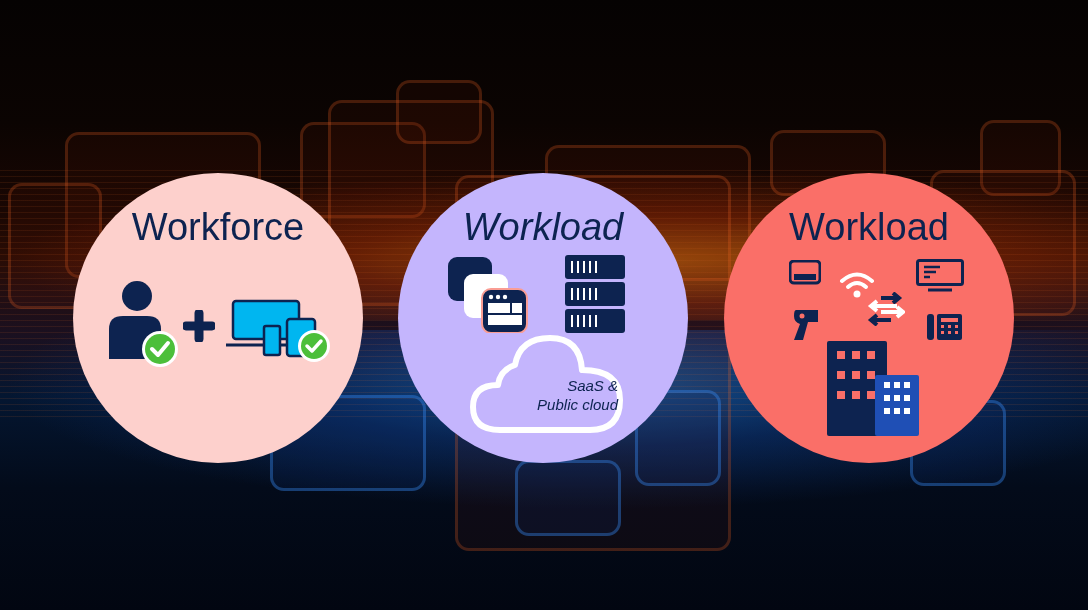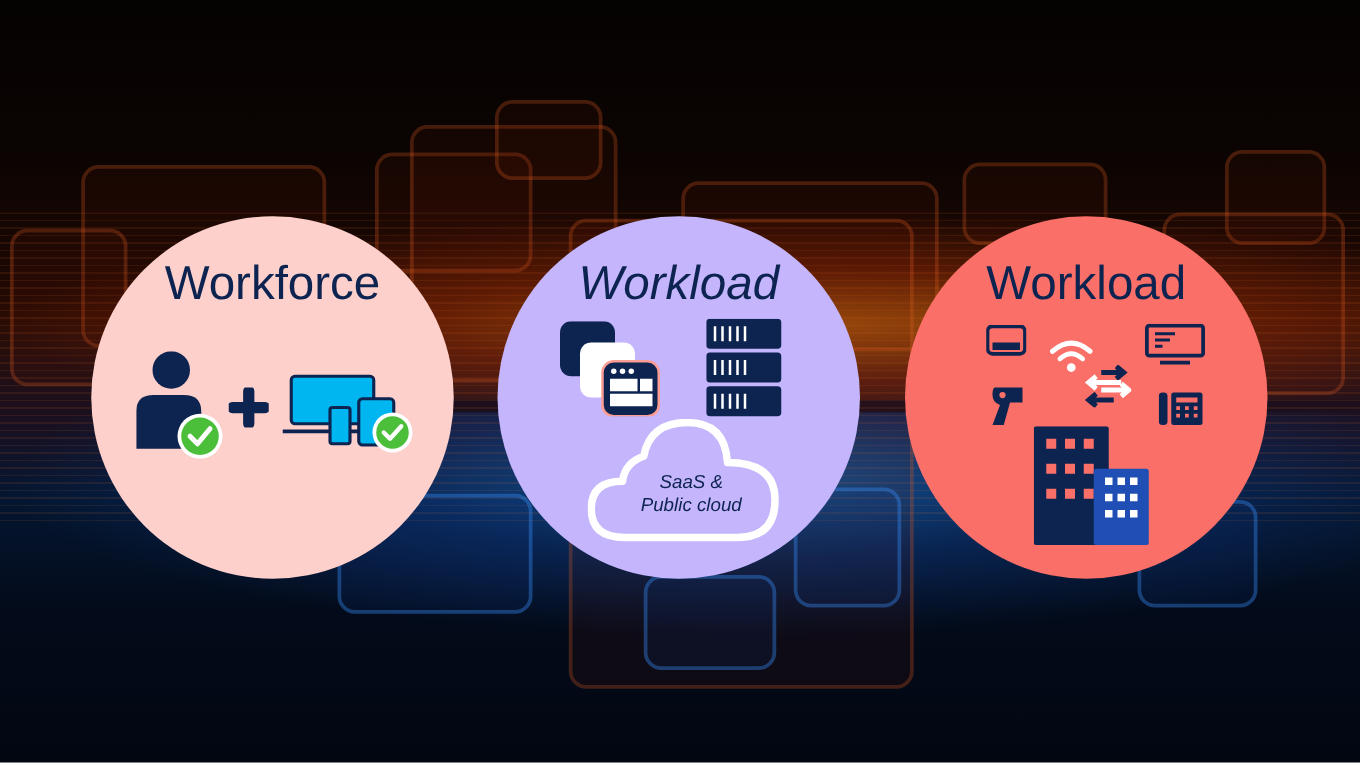--- a/index.html
+++ b/index.html
@@ -33,21 +33,21 @@
   .circle .title {
     position:absolute; left:0; right:0; top:33px; text-align:center;
     color:#0d2350; font-size:38px;
   }
   #c1 { left:73px; top:173px; background:#fdd0cc; }
   #c2 { left:398px; top:173px; background:#c4b5fd;font-style:italic; }
   #c3 { left:724px; top:173px; background:#fa6f68; }
 
   .ico { position:absolute; }
   .cloud-text {
-    position:absolute; left:90px; top:203px; width:130px; text-align:center;
+    position:absolute; left:90px; top:203px; width:130px; text-align:right;
     color:#0d2350; font-size:15px; line-height:19px;
   }
 </style>
 </head>
 <body>
 
 <div>
   <div class="glow-band"></div>
   <div class="blue-band"></div>
   <div class="lines"></div>

